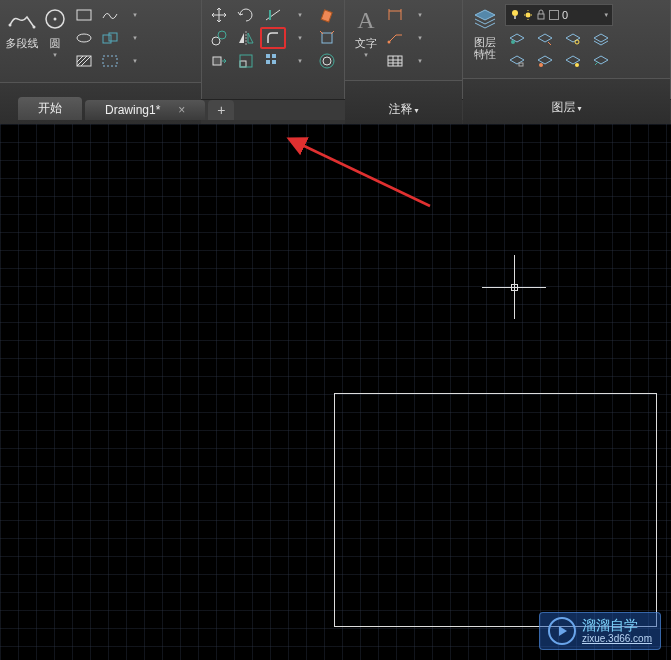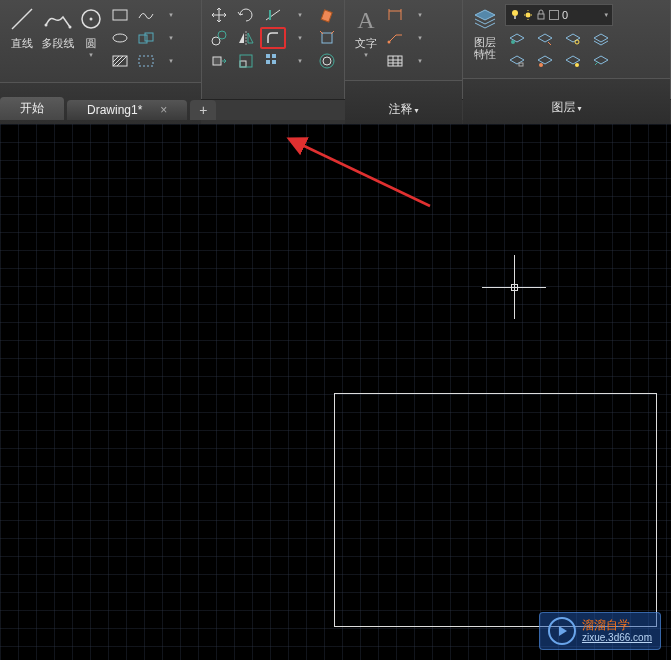--- a/index.html
+++ b/index.html
@@ -98,20 +98,21 @@
       border-radius: 2px;
     }
     svg {
       display: block;
     }
     .tabs {
       display: flex;
       background: #3a3a3a;
       height: 20px;
       align-items: flex-end;
+      padding-left: 18px;
     }
     .tab {
       background: linear-gradient(#5a5a5a, #474747);
       color: #eee;
       padding: 3px 20px;
       font-size: 12px;
       border-top-left-radius: 4px;
       border-top-right-radius: 4px;
       margin-right: 3px;
       display: flex;
@@ -216,22 +217,22 @@
     }
     .watermark .logo:before {
       content: "";
       width: 0; height: 0;
       border-left: 8px solid #6aa5ea;
       border-top: 5px solid transparent;
       border-bottom: 5px solid transparent;
       margin-left: 2px;
     }
     .watermark .wm-text {
-      color: #f97316;
-      font-size: 12px;
+      color: #7dd3fc;
+      font-size: 14px;
       line-height: 1.1;
     }
     .watermark .wm-url {
       color: #b7d3f3;
       font-size: 10px;
       text-decoration: underline;
     }
     .layer-dd {
       display: flex;
       align-items: center;
@@ -256,28 +257,20 @@
       justify-content: center;
     }
   </style>
 </head>
 <body>
 
 <div class="ribbon">
 
   <div class="panel" style="min-width:202px">
     <div class="panel-body">
-      <div class="tool-big">
-        <div class="icon-box">
-          <svg width="28" height="28">
-              <line x1="4" y1="24" x2="24" y2="4" stroke="#ddd" stroke-width="1.5"></line>
-            </svg>
-        </div>
-        <span class="label">直线</span>
-      </div>
       <div class="tool-big">
         <div class="icon-box">
           <svg width="30" height="28">
               <path d="M3 20 C10 5, 12 22, 20 12 L27 22" stroke="#ddd" stroke-width="1.5" fill="none"></path>
               <circle cx="3" cy="20" r="1.5" fill="#ddd"></circle>
               <circle cx="27" cy="22" r="1.5" fill="#ddd"></circle>
             </svg>
         </div>
         <span class="label">多段线</span>
       </div>

